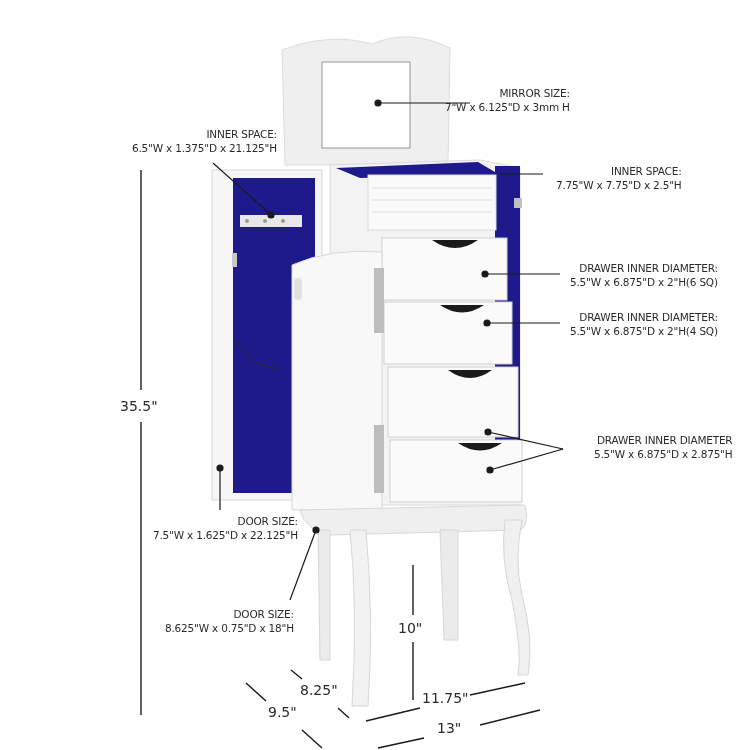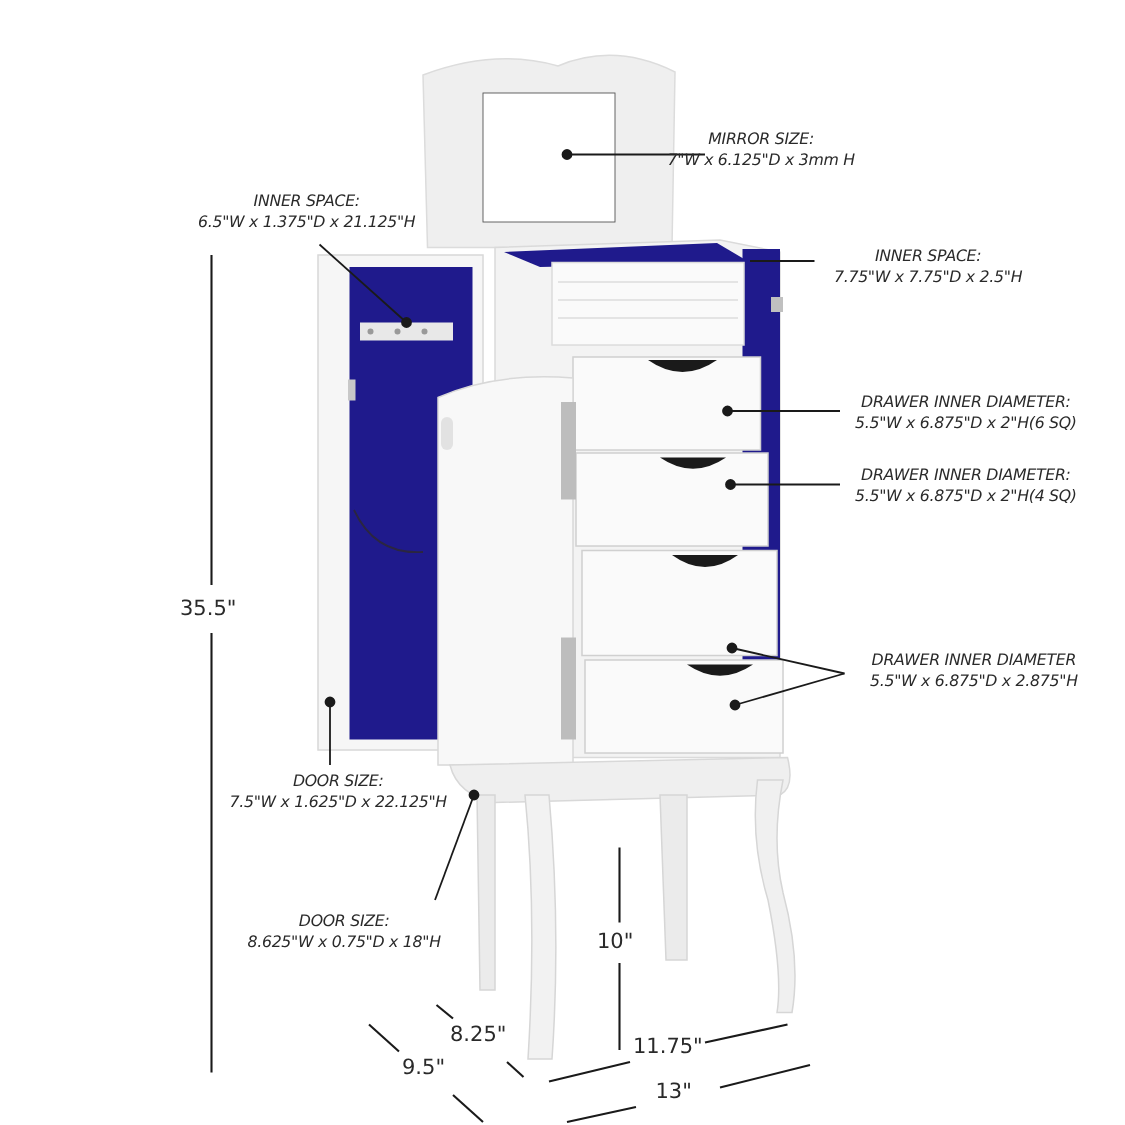--- a/index.html
+++ b/index.html
@@ -1,19 +1,19 @@
 <!DOCTYPE html>
 <html><head>
 <meta charset="utf-8">
 <style>
   html, body { margin:0; padding:0; background:#ffffff; }
   body { width:750px; height:750px; position:relative; overflow:hidden;
          font-family:"DejaVu Sans", "Liberation Sans", sans-serif; color:#222; }
   .stage { position:absolute; left:0; top:0; width:750px; height:750px; }
-  .label { position:absolute; font-size:10.5px; line-height:14px; text-align:center; color:#2a2a2a; letter-spacing:-0.2px; white-space:nowrap;font-style:italic; }
+  .label { position:absolute; font-size:10.5px; line-height:14px; text-align:right; color:#2a2a2a; letter-spacing:-0.2px; white-space:nowrap; }
   .label .t { display:block; }
   .dim { position:absolute; font-size:14px; color:#2a2a2a; white-space:nowrap; }
   svg { position:absolute; left:0; top:0; }
 </style>
 </head>
 <body>
 
 <div class="stage">
 
   <svg width="750" height="750" viewBox="0 0 750 750">
@@ -134,21 +134,21 @@
   <div class="label" style="left:570px; top:261px;">
     <span class="t">DRAWER INNER DIAMETER:</span>
     <span class="t">5.5"W x 6.875"D x 2"H(6 SQ)</span>
   </div>
 
   <div class="label" style="left:570px; top:310px;">
     <span class="t">DRAWER INNER DIAMETER:</span>
     <span class="t">5.5"W x 6.875"D x 2"H(4 SQ)</span>
   </div>
 
-  <div class="label" style="left:580px; top:433px;">
+  <div class="label" style="left:594px; top:433px;">
     <span class="t">DRAWER INNER DIAMETER</span>
     <span class="t">5.5"W x 6.875"D x 2.875"H</span>
   </div>
 
   <div class="label" style="left:153px; top:514px;">
     <span class="t">DOOR SIZE:</span>
     <span class="t">7.5"W x 1.625"D x 22.125"H</span>
   </div>
 
   <div class="label" style="left:165px; top:607px;">

